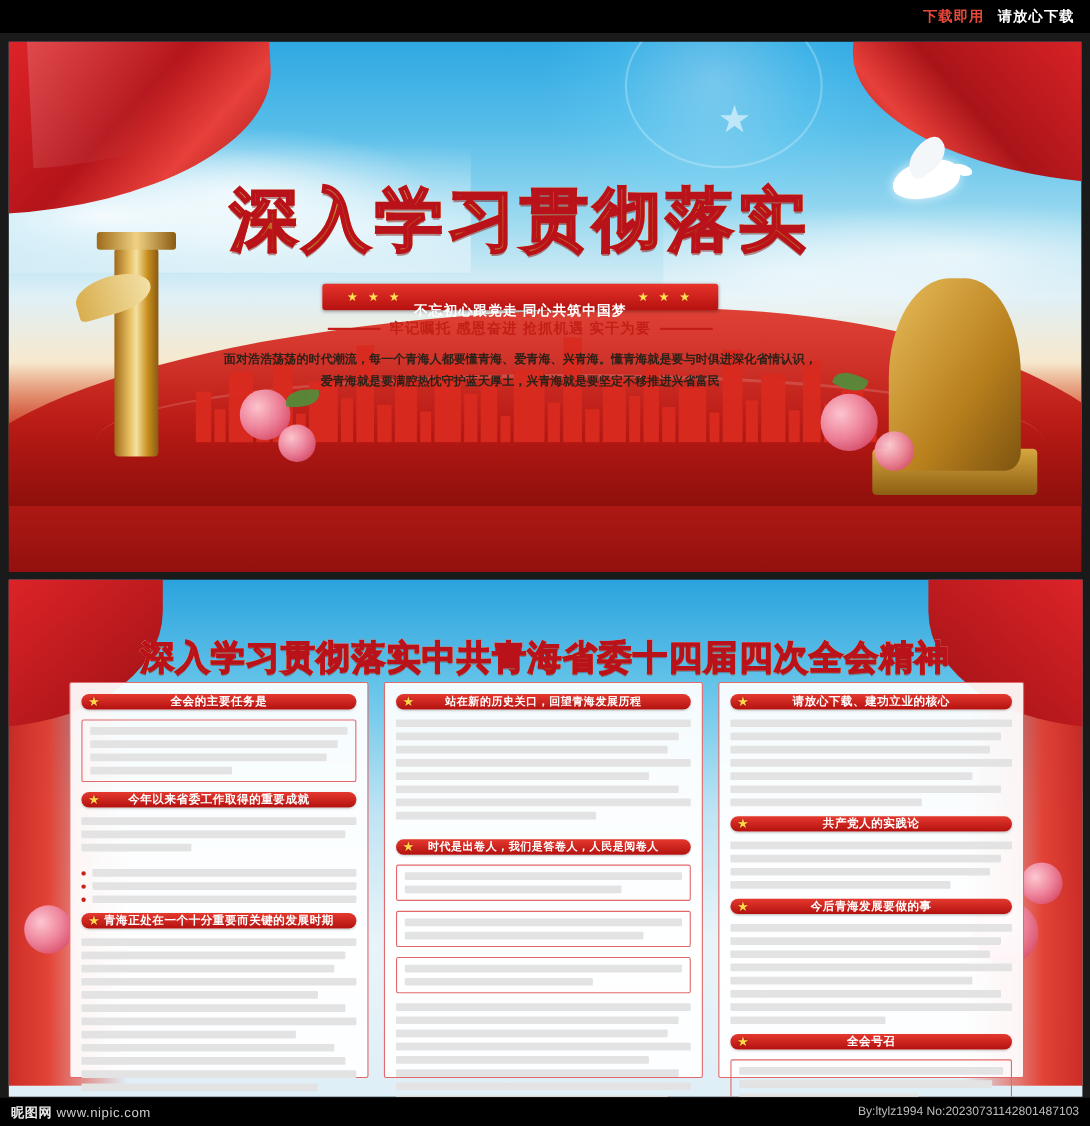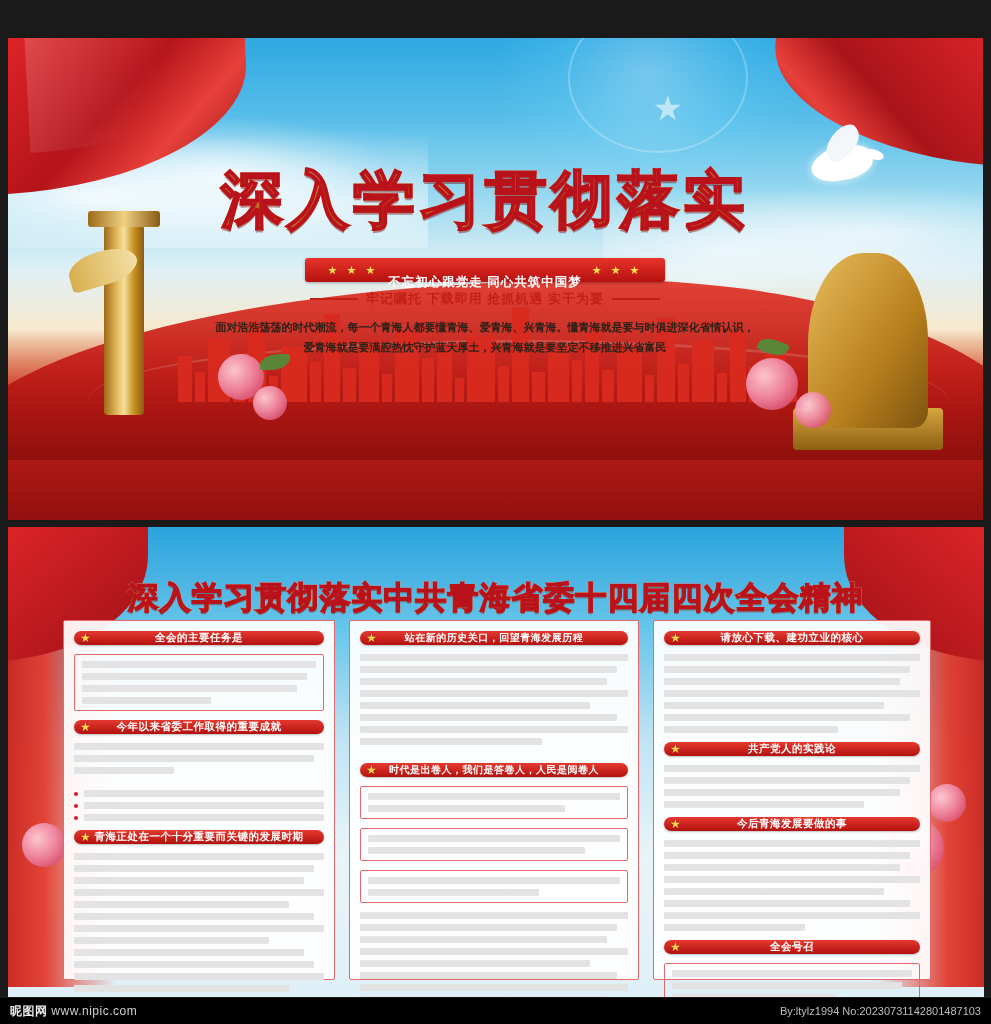--- a/index.html
+++ b/index.html
@@ -166,21 +166,21 @@
     content: ""; position: absolute; left: 14px; top: -16px; width: 40px; height: 26px;
     background: #f4f7fa; border-radius: 70% 30% 60% 20%; transform: rotate(-28deg);
   }
   .dove:after {
     content: ""; position: absolute; right: -12px; top: 8px; width: 20px; height: 10px;
     background: #fff; border-radius: 40% 60% 40% 60%; transform: rotate(18deg);
   }
 
   
   .p1-head {
-    position: absolute; left: 16px; top: 120px; width: 922px; text-align: center;
+    position: absolute; left: 4px; top: 120px; width: 922px; text-align: center;
     z-index: 6;
   }
   .title1 {
     font-size: 62px; font-weight: bold; letter-spacing: 4px;
     color: #ffe14f;
     background: linear-gradient(to bottom, #fff6c9 10%, #ffd63d 45%, #f0a31c 70%, #ffe9a2 100%);
     -webkit-background-clip: text; background-clip: text; color: transparent;
     -webkit-text-stroke: 2px #b9121b;
     text-shadow: 0 3px 0 rgba(120,10,10,0.45);
     font-family: "Liberation Sans", "DejaVu Sans", sans-serif;
@@ -305,20 +305,24 @@
   .bullet-row .line { flex: 1 1 auto; }
   .spacer6 { height: 6px; }
   .spacer12 { height: 12px; }
   .grow { flex: 1 1 auto; }
 </style>
 </head>
 <body>
 
 <div id="page">
 
+  <div class="topbar">
+    <span class="t1">下载即用</span>
+    <span class="t2">请放心下载</span>
+  </div>
 
   <div class="panel1">
     <div class="ring"></div>
     <div class="ring2"></div>
     <div class="star-bg">★</div>
     <div class="clouds"></div>
     <div class="clouds-r"></div>
     <div class="silk-tl"></div>
     <div class="silk-tr"></div>
 
@@ -380,21 +384,21 @@
       <div class="title1">深入学习贯彻落实</div>
 
       <div class="sub-banner">
         <span class="stars">★ ★ ★</span>
         <span class="txt">不忘初心跟党走 同心共筑中国梦</span>
         <span class="stars">★ ★ ★</span>
       </div>
 
       <div class="sub-line">
         <span class="dash"></span>
-        <span>牢记嘱托 下载即用 抢抓机遇 实干为要</span>
+        <span>牢记嘱托 感恩奋进 抢抓机遇 实干为要</span>
         <span class="dash"></span>
       </div>
 
       <div class="p1-para">
         <div>面对浩浩荡荡的时代潮流，每一个青海人都要懂青海、爱青海、兴青海。懂青海就是要与时俱进深化省情认识，</div>
         <div>爱青海就是要满腔热忱守护蓝天厚土，兴青海就是要坚定不移推进兴省富民</div>
       </div>
     </div>
   </div>
 

